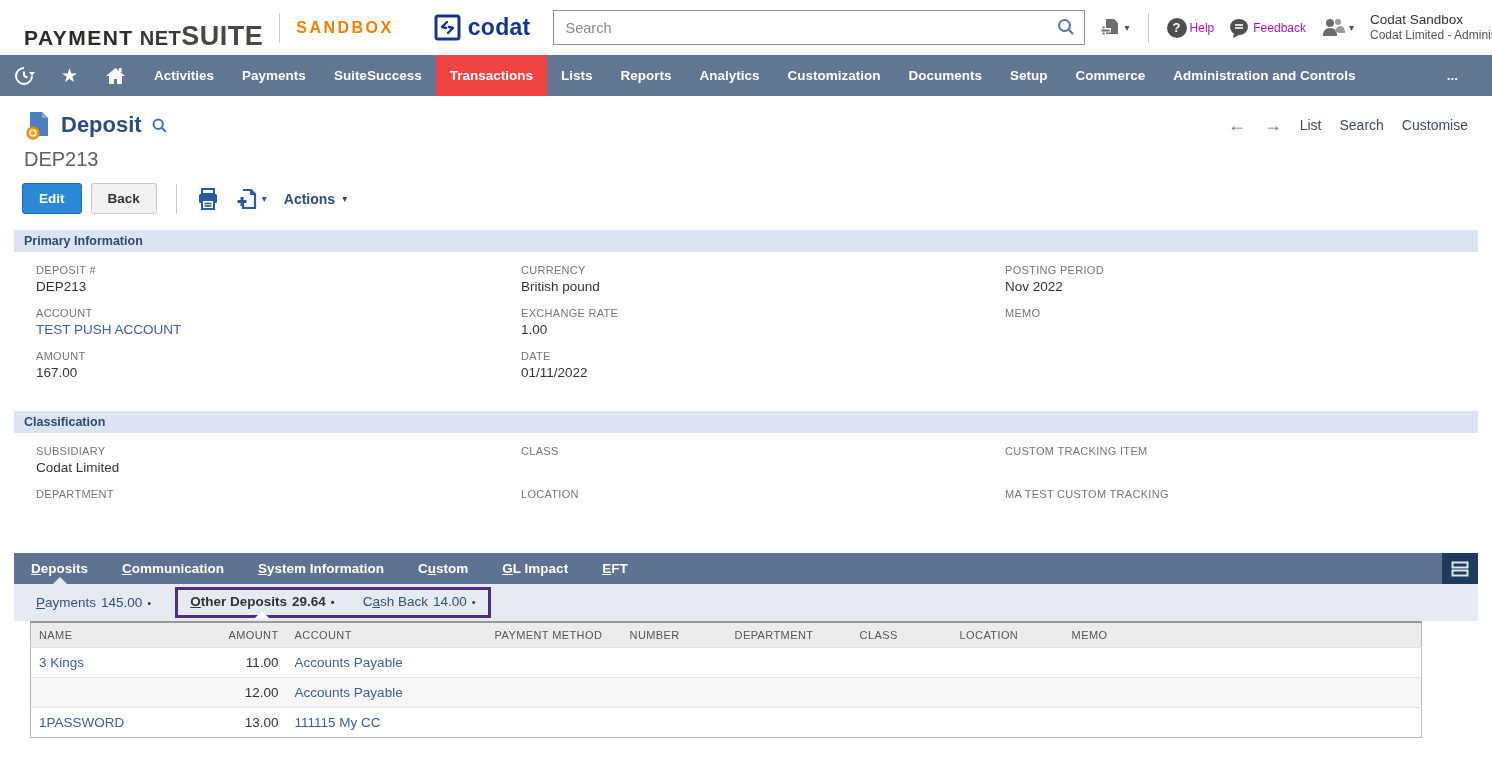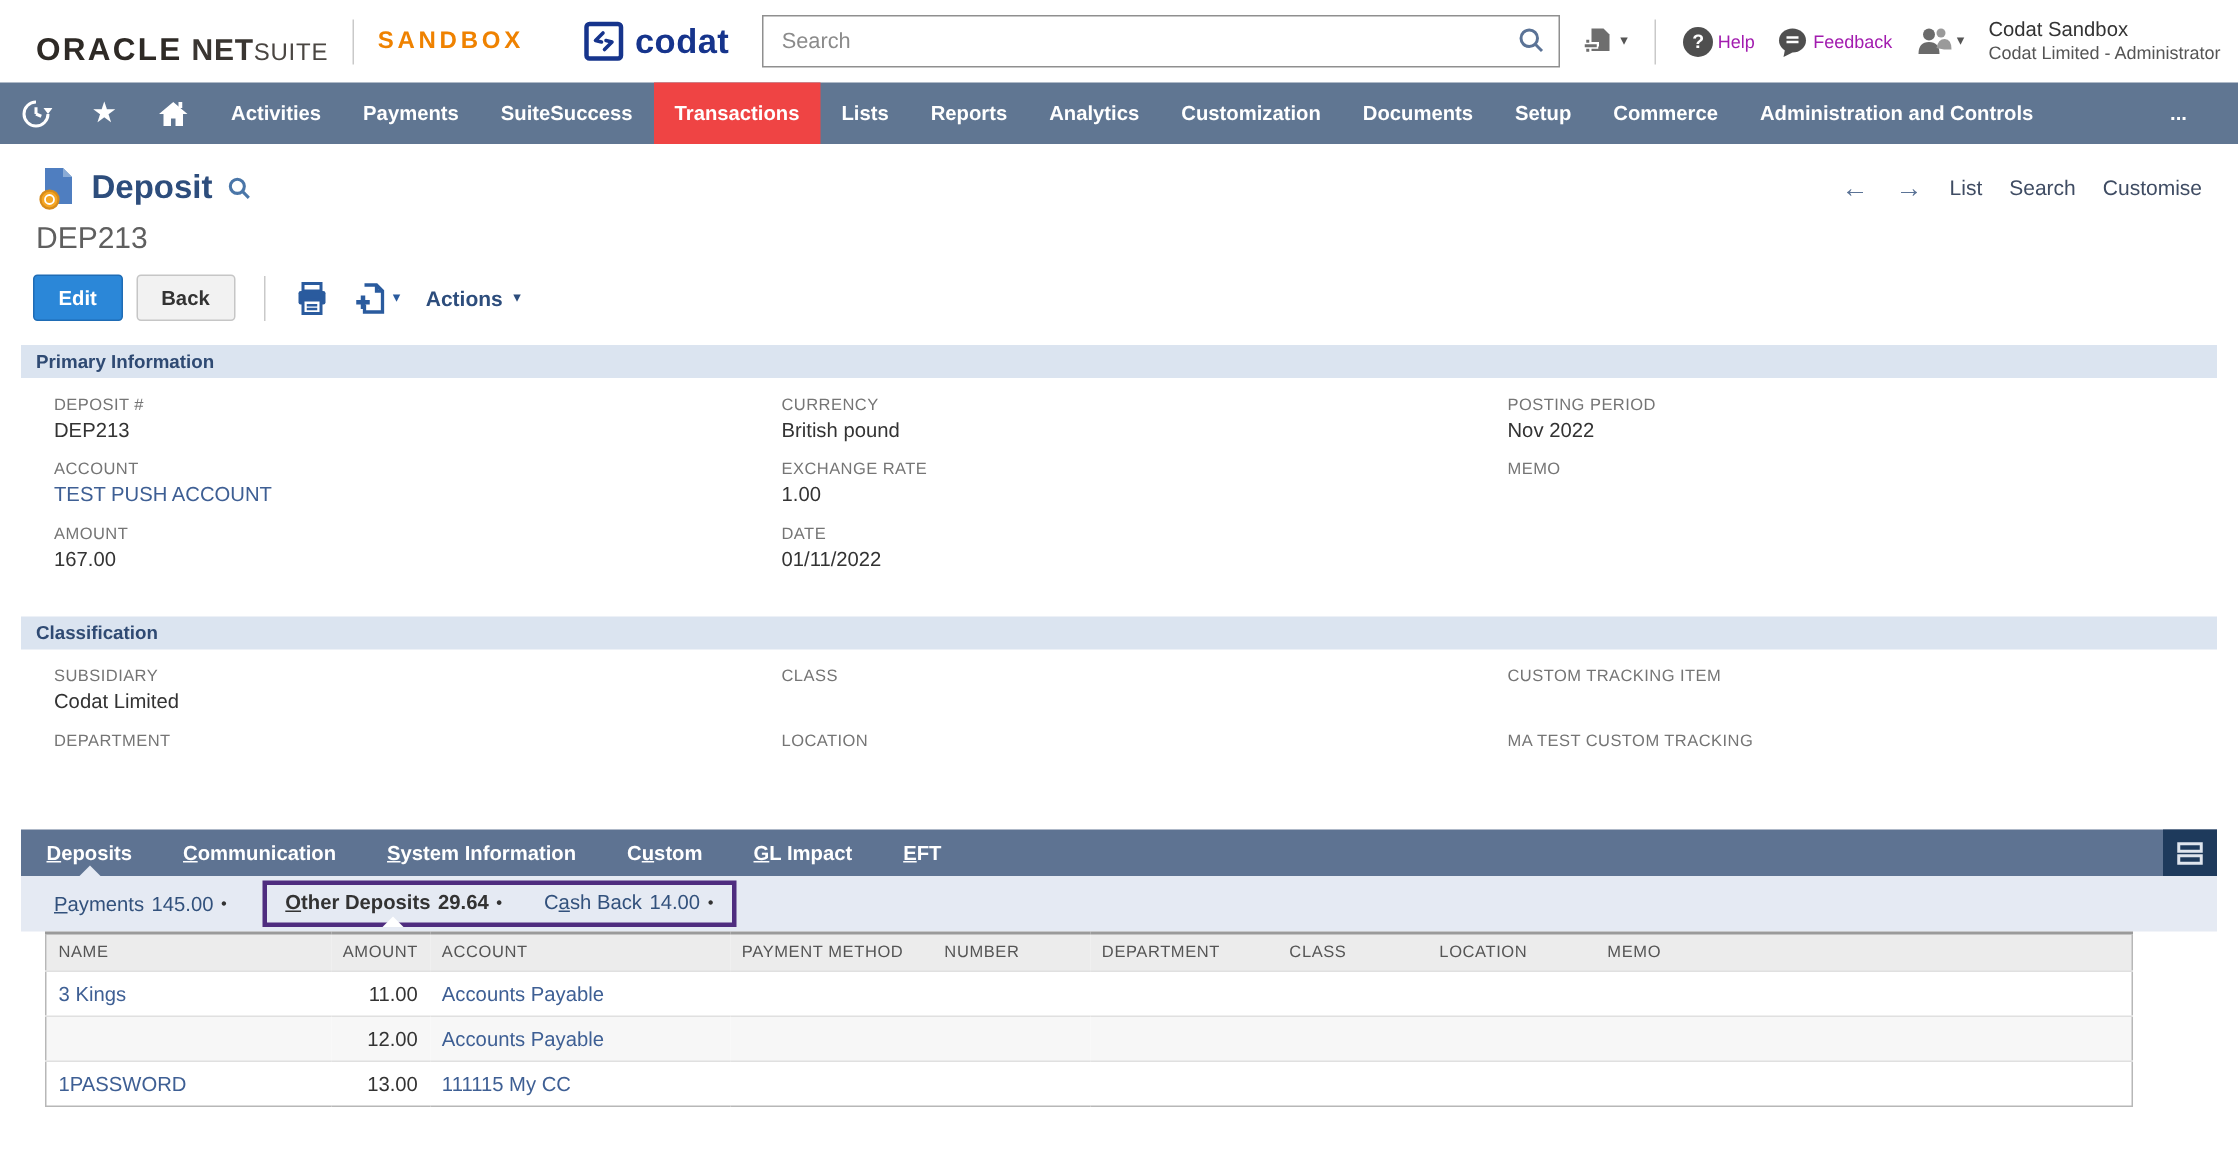--- a/index.html
+++ b/index.html
@@ -5,21 +5,21 @@
   * { margin:0; padding:0; box-sizing:border-box; }
   body {
     width:1492px; height:771px; overflow:hidden; background:#fff;
     font-family:"Liberation Sans","DejaVu Sans",sans-serif; color:#333;
   }
   
   .top-header { height:55px; background:#fff; display:flex; align-items:center; padding:0 18px 0 24px; }
   .brand { display:flex; align-items:baseline; gap:6px; white-space:nowrap; }
   .brand .oracle { font-size:21px; font-weight:700; letter-spacing:1.5px; color:#2e2a26; }
   .brand .ns-bold { font-size:20px; font-weight:700; color:#3a3632; letter-spacing:.5px; }
-  .brand .ns-light { font-size:16px; font-weight:400; color:#4a4642; letter-spacing:.5px;margin-top:18px; }
+  .brand .ns-light { font-size:27px; font-weight:700; color:#4a4642; letter-spacing:.5px;margin-top:18px; }
   .vdiv { width:1px; height:30px; background:#c9c9c9; margin:0 16px; flex:0 0 auto; }
   .sandbox { font-size:16px; font-weight:700; letter-spacing:2.5px; color:#ef8200; margin-right:16px; white-space:nowrap; }
   .codat { display:flex; align-items:center; gap:7px; margin-right:14px;padding-left:24px; }
   .codat-mark { width:27px; height:27px; }
   .codat-name { font-size:23px; font-weight:700; color:#16348c; letter-spacing:.3px; }
   .search-wrap { flex:1; display:flex; justify-content:flex-start; margin-left:8px; }
   .global-search { position:relative; width:532px; }
   .global-search input {
     width:100%; height:35px; border:1px solid #8f8f8f; background:#fff;
     font-size:14.5px; color:#555; padding:0 38px 0 12px; outline:none;
@@ -95,21 +95,21 @@
   .dep-table .num { text-align:right; }
   .dep-table .cell-link { color:#3e5f94; cursor:pointer; }
   .col-name{width:190px;} .col-amount{width:60px;} .col-account{width:200px;} .col-pm{width:135px;}
   .col-number{width:105px;} .col-dept{width:125px;} .col-class{width:100px;} .col-loc{width:112px;} .col-memo{width:auto;}
 </style>
 </head>
 <body>
 
 <div class="top-header">
   <div class="brand">
-    <span class="oracle">ORACLE</span>
+    <span class="oracle">PAYMENT</span>
     <span class="ns-bold">NET</span>
       <span class="ns-light" style="margin-left:-6px">SUITE</span>
   </div>
   <div class="vdiv"></div>
   <span class="sandbox">SANDBOX</span>
   <div class="codat">
     <svg class="codat-mark" viewBox="0 0 27 27">
       <rect x="2" y="2" width="23" height="23" rx="2" fill="none" stroke="#16348c" stroke-width="3"></rect>
       <polyline points="13,8 8,13 12,14" fill="none" stroke="#16348c" stroke-width="2.4" stroke-linecap="round" stroke-linejoin="round"></polyline>
       <polyline points="14,19 19,14 15,13" fill="none" stroke="#16348c" stroke-width="2.4" stroke-linecap="round" stroke-linejoin="round"></polyline>

